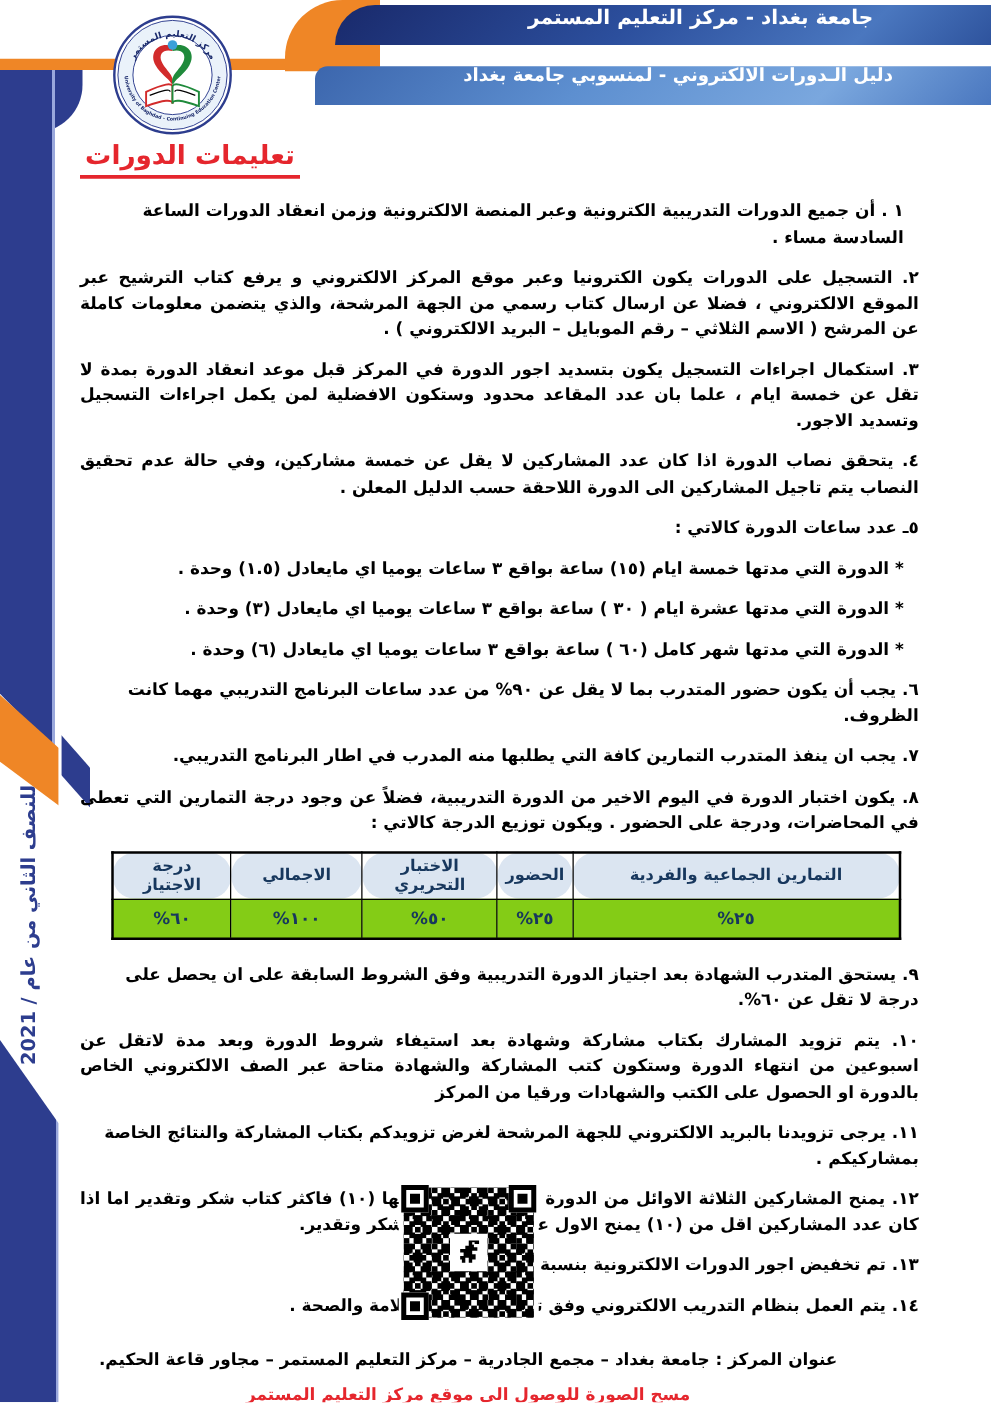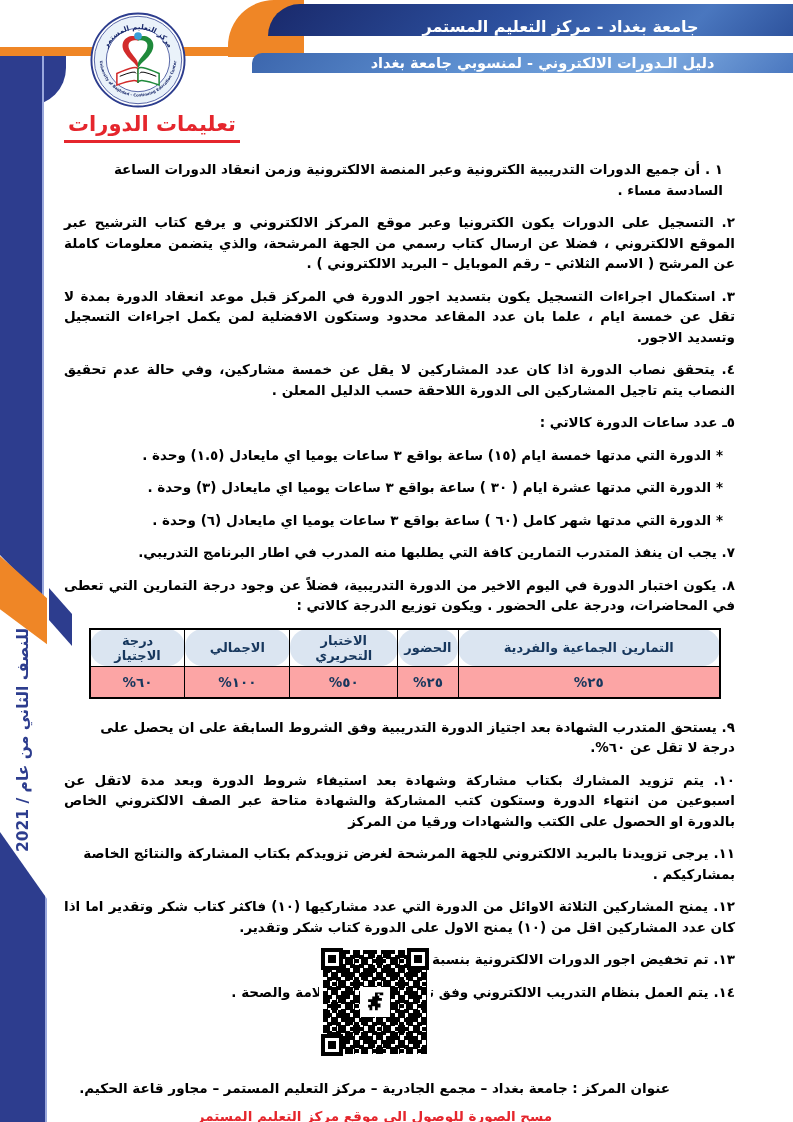--- a/index.html
+++ b/index.html
@@ -23,45 +23,45 @@
   .strip-resume{position:absolute;left:0;top:832px;width:47px;height:290px;
         background:linear-gradient(270deg,#9aa8dc 0 2px,#2d3d8e 2px);
         clip-path:polygon(0 0,100% 23%,100% 100%,0 100%);}
 
   
   .orange-stripe{position:absolute;left:0;top:47px;width:258px;height:9px;background:#ef8626;z-index:1;}
   .orange-corner{position:absolute;left:228px;top:0;width:76px;height:57px;background:#ef8626;
         border-top-left-radius:46px;z-index:1;}
   .bar1{position:absolute;left:268px;top:4px;right:0;height:32px;z-index:2;
         background:linear-gradient(135deg,#19296b 0%,#2c4f9d 45%,#4a77bf 80%,#2e539d 100%);
-        border-top-left-radius:40px;display:flex;align-items:flex-end;justify-content:center;}
+        border-top-left-radius:40px;display:flex;align-items:flex-start;justify-content:center;}
   .bar1 .t{color:#fff;font-size:16px;font-weight:bold;padding-left:60px;}
-  .bar2{position:absolute;left:252px;top:53px;right:0;height:20px;z-index:2;
+  .bar2{position:absolute;left:252px;top:53px;right:0;height:31px;z-index:2;
         background:linear-gradient(135deg,#3c66ad 0%,#5d8fd0 40%,#7aa7de 75%,#4a77bf 100%);
-        border-top-left-radius:10px;display:flex;align-items:center;justify-content:center;}
+        border-top-left-radius:10px;display:flex;align-items:flex-start;justify-content:center;}
   .bar2 .t{color:#fff;font-size:14.5px;font-weight:bold;padding-left:40px;}
   .logo{position:absolute;left:90px;top:12px;width:96px;height:96px;z-index:5;}
 
   
   .content{position:absolute;top:112px;right:58px;left:64px;direction:rtl;}
   .title-wrap{text-align:left;margin:0 0 16px 0;}
   .title{display:inline-block;color:#e5262d;font-size:21px;font-weight:bold;
         border-bottom:3px solid #e5262d;padding:0 4px 4px 4px;}
   .rule{margin:0 0 12px 0;font-size:13.5px;font-weight:bold;color:#000;
         line-height:1.52;text-align:justify;}
   .single{text-align:right;margin-top:10px;}
   .ind{padding-right:12px;}
   .bullets .rule{padding-right:12px;text-align:right;}
 
   
   table.grades{border-collapse:collapse;margin:4px 14px 18px auto;direction:rtl;}
   table.grades td,table.grades th{border:1.6px solid #000;font-weight:bold;
         color:#17375d;text-align:center;padding:3px 6px;}
   table.grades th{background:#dbe5f1;font-size:13px;height:22px;border-radius:18px;}
-  table.grades td{background:#fca5a5;font-size:13.5px;height:24px;}
+  table.grades td{background:#84cc16;font-size:13.5px;height:24px;}
   table.grades{border:2.4px solid #000;}
 
   
   .footer{position:absolute;top:946px;left:20px;right:64px;display:flex;
         flex-direction:column;gap:14px;align-items:center;}
   .qr{position:relative;width:112px;height:112px;background:#fff;flex:0 0 auto;}
   .qr .noise{position:absolute;inset:4px;
         background-image:repeating-conic-gradient(#000 0% 25%,transparent 0% 50%),
                          repeating-conic-gradient(transparent 0% 25%,#000 0% 50%);
         background-size:9px 9px,15px 15px;}
@@ -138,20 +138,21 @@
     <p class="rule">٣. استكمال اجراءات التسجيل يكون بتسديد اجور الدورة في المركز قبل موعد انعقاد الدورة بمدة لا تقل عن خمسة ايام ، علما بان عدد المقاعد محدود وستكون الافضلية لمن يكمل اجراءات التسجيل وتسديد الاجور.</p>
     <p class="rule">٤. يتحقق نصاب الدورة اذا كان عدد المشاركين لا يقل عن خمسة مشاركين، وفي حالة عدم تحقيق النصاب يتم تاجيل المشاركين الى الدورة اللاحقة حسب الدليل المعلن .</p>
     <p class="rule single">٥ـ عدد ساعات الدورة كالاتي :</p>
 
     <div class="bullets">
       <p class="rule">* الدورة التي مدتها خمسة ايام  (١٥) ساعة بواقع ٣ ساعات يوميا اي مايعادل (١.٥) وحدة .</p>
       <p class="rule">* الدورة التي مدتها عشرة ايام  ( ٣٠ ) ساعة بواقع ٣ ساعات يوميا اي مايعادل (٣) وحدة .</p>
       <p class="rule">* الدورة التي مدتها شهر كامل (٦٠ ) ساعة بواقع ٣ ساعات يوميا اي مايعادل (٦) وحدة .</p>
     </div>
 
+    <p class="rule single">٦. يجب أن يكون حضور المتدرب بما لا يقل عن ٩٠% من عدد ساعات البرنامج التدريبي مهما كانت الظروف.</p>
     <p class="rule single">٧. يجب ان ينفذ المتدرب التمارين كافة التي يطلبها منه المدرب في اطار البرنامج التدريبي.</p>
     <p class="rule">٨. يكون اختبار الدورة في اليوم الاخير من الدورة التدريبية، فضلاً عن وجود درجة التمارين التي تعطى في المحاضرات، ودرجة على الحضور . ويكون توزيع الدرجة كالاتي :</p>
 
     <table class="grades">
       <colgroup>
         <col style="width:262px">
           <col style="width:52px">
           <col style="width:108px">
         <col style="width:105px">
           <col style="width:95px">

